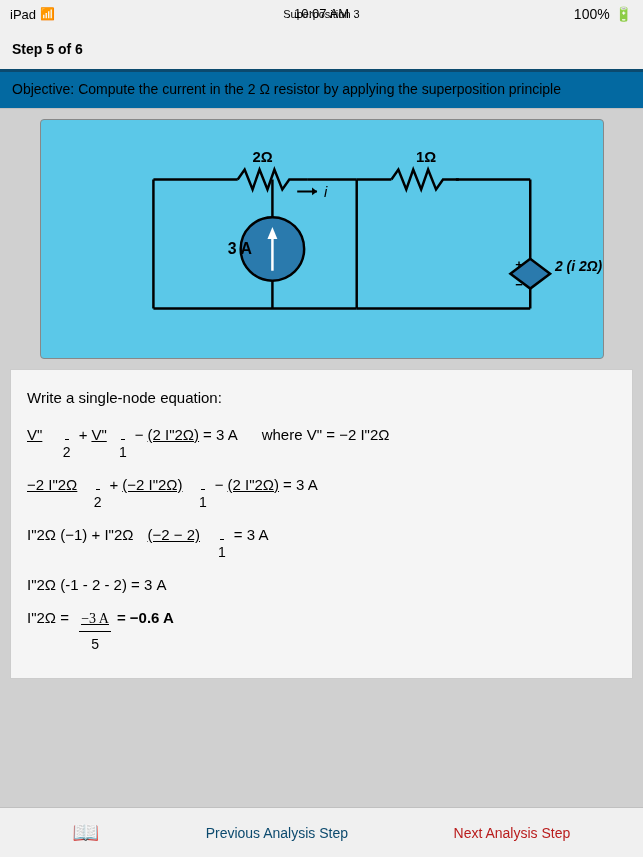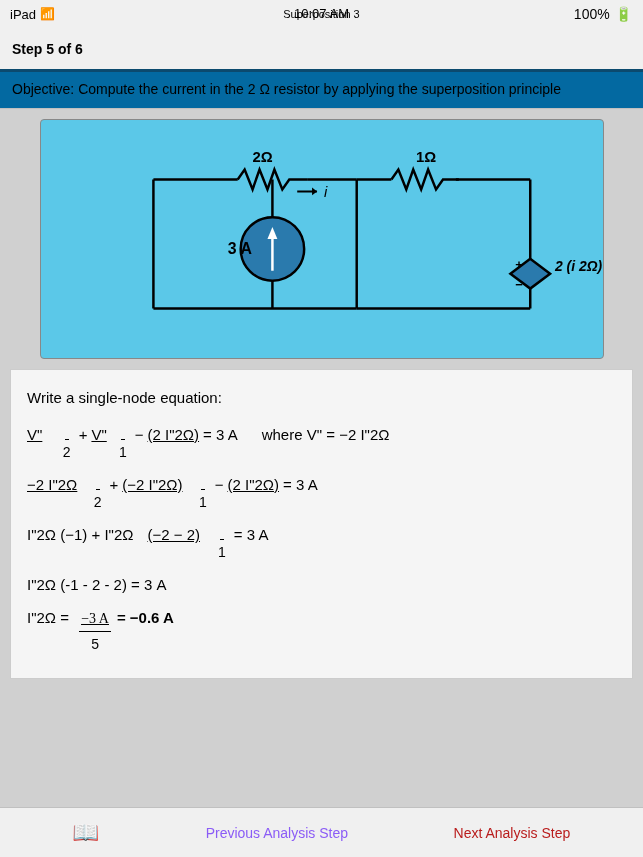--- a/index.html
+++ b/index.html
@@ -296,15 +296,15 @@
         <span class="denominator">5</span>
       </div>
       <span style="margin-left:4px;font-weight:bold;">= −0.6 A</span>
     </div>
   </div>
 
 </div>
 
 <div id="bottom-toolbar">
   <span class="book-icon">📖</span>
-  <button class="nav-btn" style="background:none;border:none;font-size:14px;color:#8b5cf6;cursor:pointer;">Previous Analysis Step</button>
+  <button class="nav-btn" style="background:none;border:none;font-size:14px;color:#0c4a6e;cursor:pointer;">Previous Analysis Step</button>
   <button class="nav-btn" style="background:none;border:none;font-size:14px;color:#b91c1c;cursor:pointer;">Next Analysis Step</button>
 </div>
 
 </body></html>

